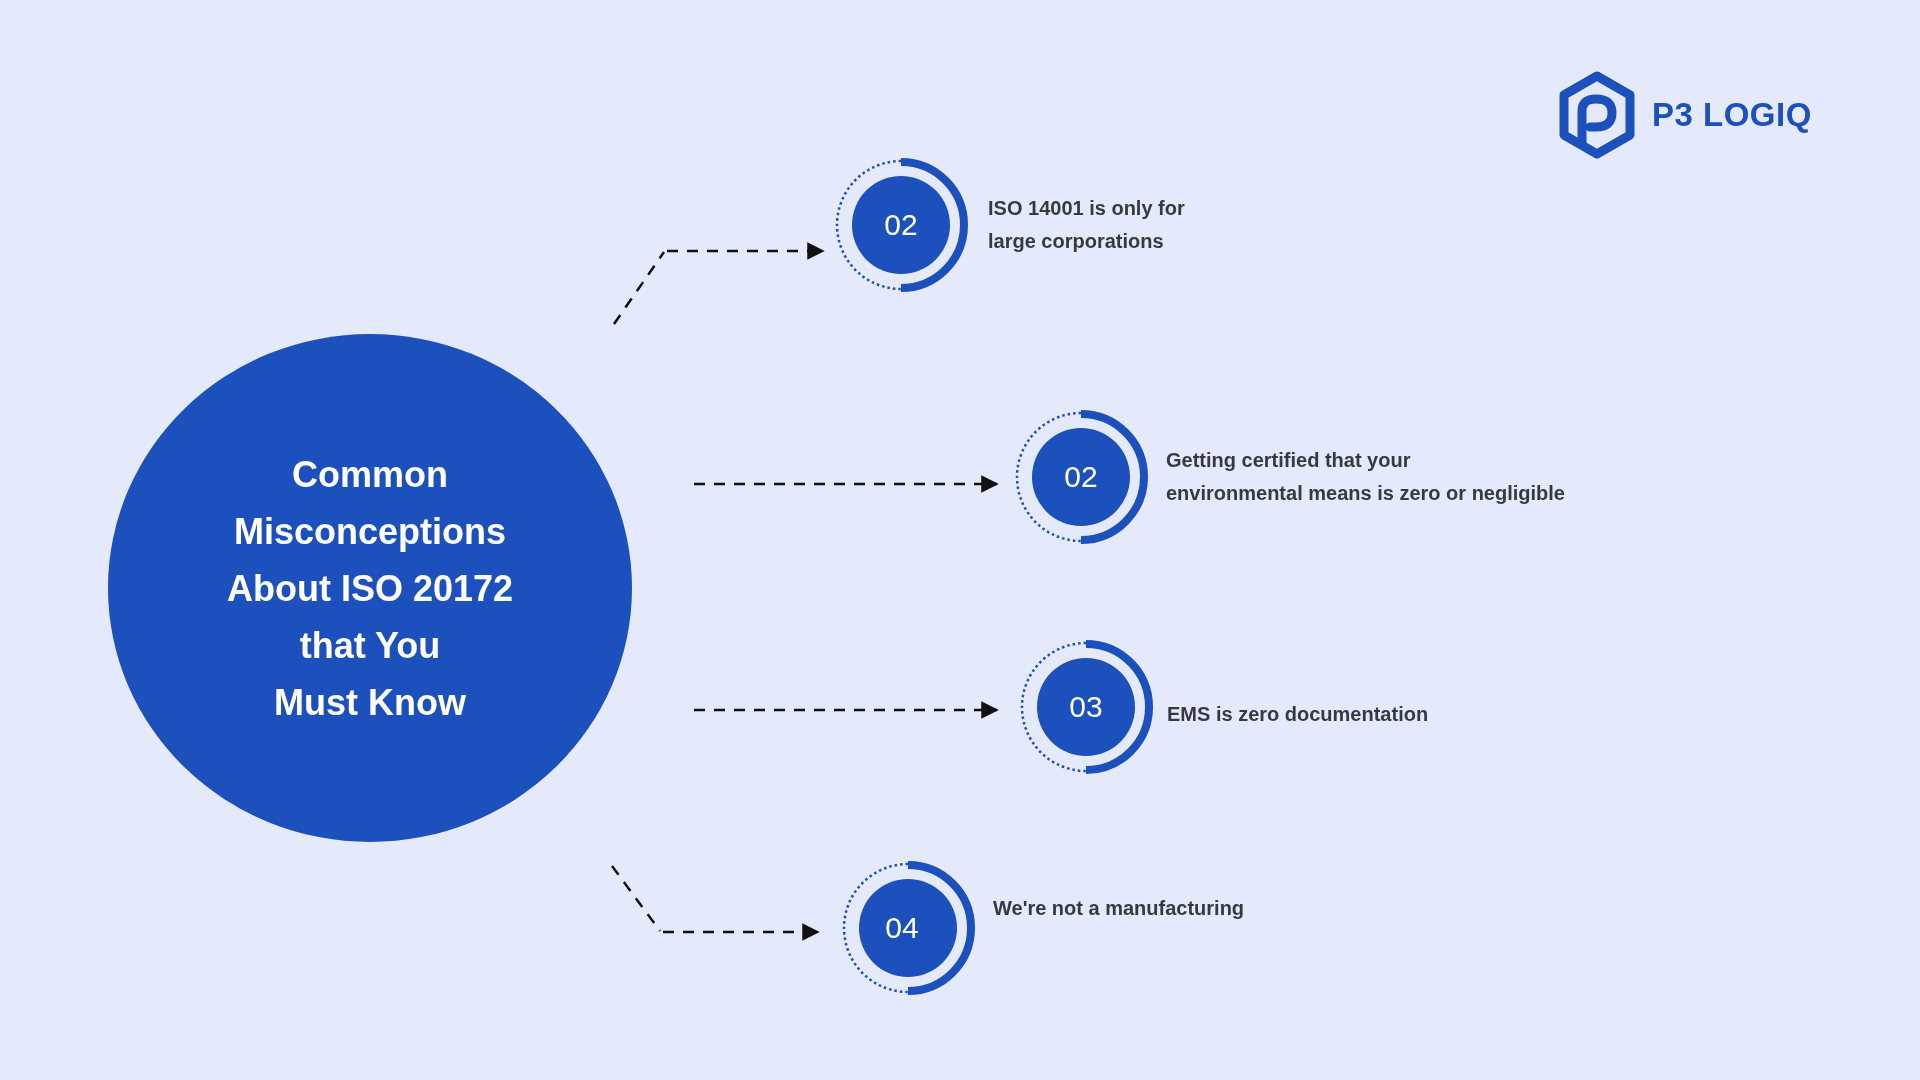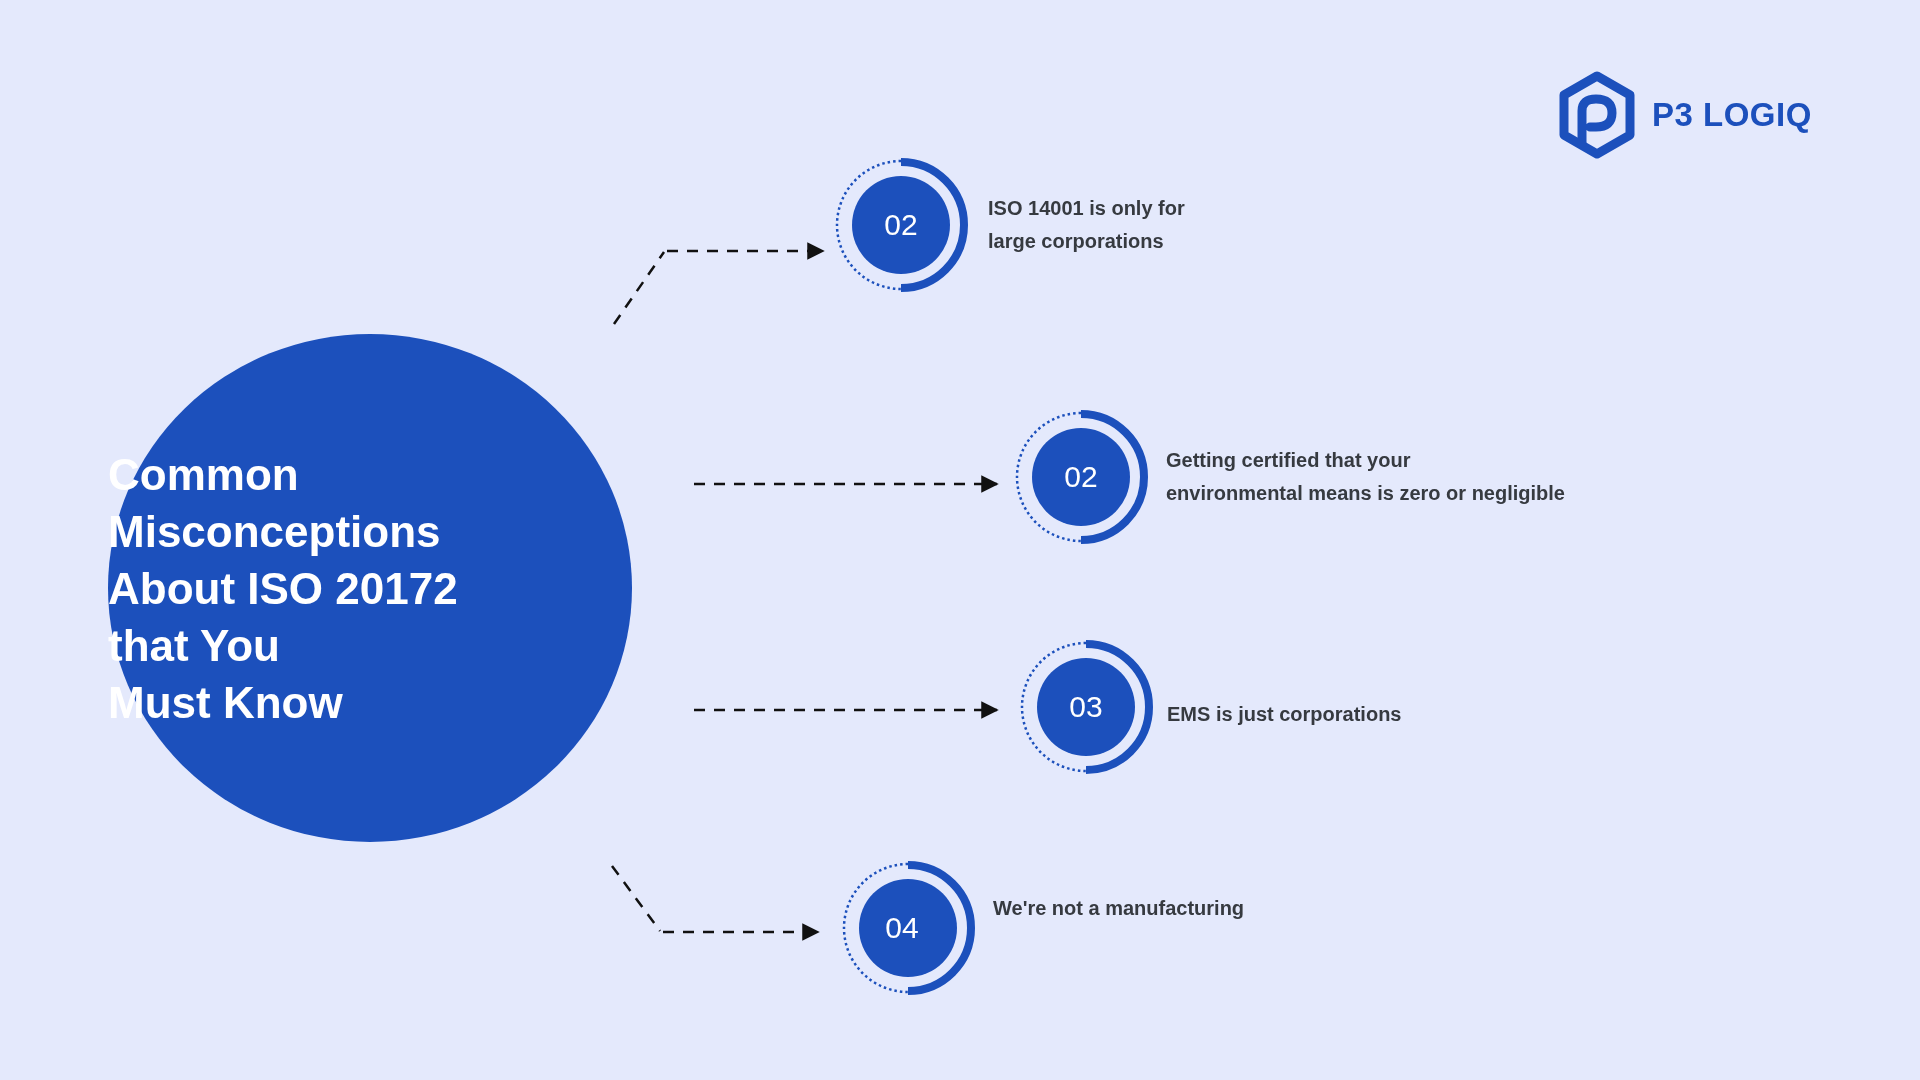--- a/index.html
+++ b/index.html
@@ -6,22 +6,22 @@
   body {
     width: 1920px; height: 1080px; overflow: hidden;
     background: #E4E9FC;
     position: relative;
     font-family: "Liberation Sans", "DejaVu Sans", sans-serif;
   }
   .layer { position: absolute; left: 0; top: 0; width: 1920px; height: 1080px; }
   .hub-title {
     position: absolute;
     left: 108px; top: 335px; width: 524px; height: 507px;
-    display: flex; flex-direction: column; align-items: flex-start; justify-content: center;
-    color: #FFFFFF; font-weight: bold; font-size: 44px; line-height: 57px;
+    display: flex; flex-direction: column; align-items: center; justify-content: center;
+    color: #FFFFFF; font-weight: bold; font-size: 36px; line-height: 57px;
     text-align: center;
   }
   .hub-title span { display: block; }
   .item-label {
     position: absolute;
     color: #363A40; font-weight: bold; font-size: 20px; line-height: 33px;
     white-space: nowrap;
   }
   .item-label span { display: block; }
   .item-num {
@@ -101,21 +101,21 @@
 
 <div class="item-label" style="left:988px; top:192px;">
   <span>ISO 14001 is only for</span>
   <span>large corporations</span>
 </div>
 <div class="item-label" style="left:1166px; top:444px;">
   <span>Getting certified that your</span>
   <span>environmental means is zero or negligible</span>
 </div>
 <div class="item-label" style="left:1167px; top:698px;">
-  <span>EMS is just corporations</span>
+  <span>EMS is zero documentation</span>
 </div>
 <div class="item-label" style="left:993px; top:892px;">
   <span>We're not a manufacturing</span>
 </div>
 
 <div class="logo">
   <svg width="82" height="88" viewBox="0 0 82 88">
     <path d="M41,5 L74,24 L74,64 L41,83 L8,64 L8,24 Z" fill="none" stroke="#1C50BC" stroke-width="9" stroke-linejoin="round"></path>
     <path d="M26,72 L26,40 Q26,28 40,28 Q56,28 56,42 Q56,56 40,56 L34,56" fill="none" stroke="#1C50BC" stroke-width="9" stroke-linecap="round" stroke-linejoin="round"></path>
   </svg>

